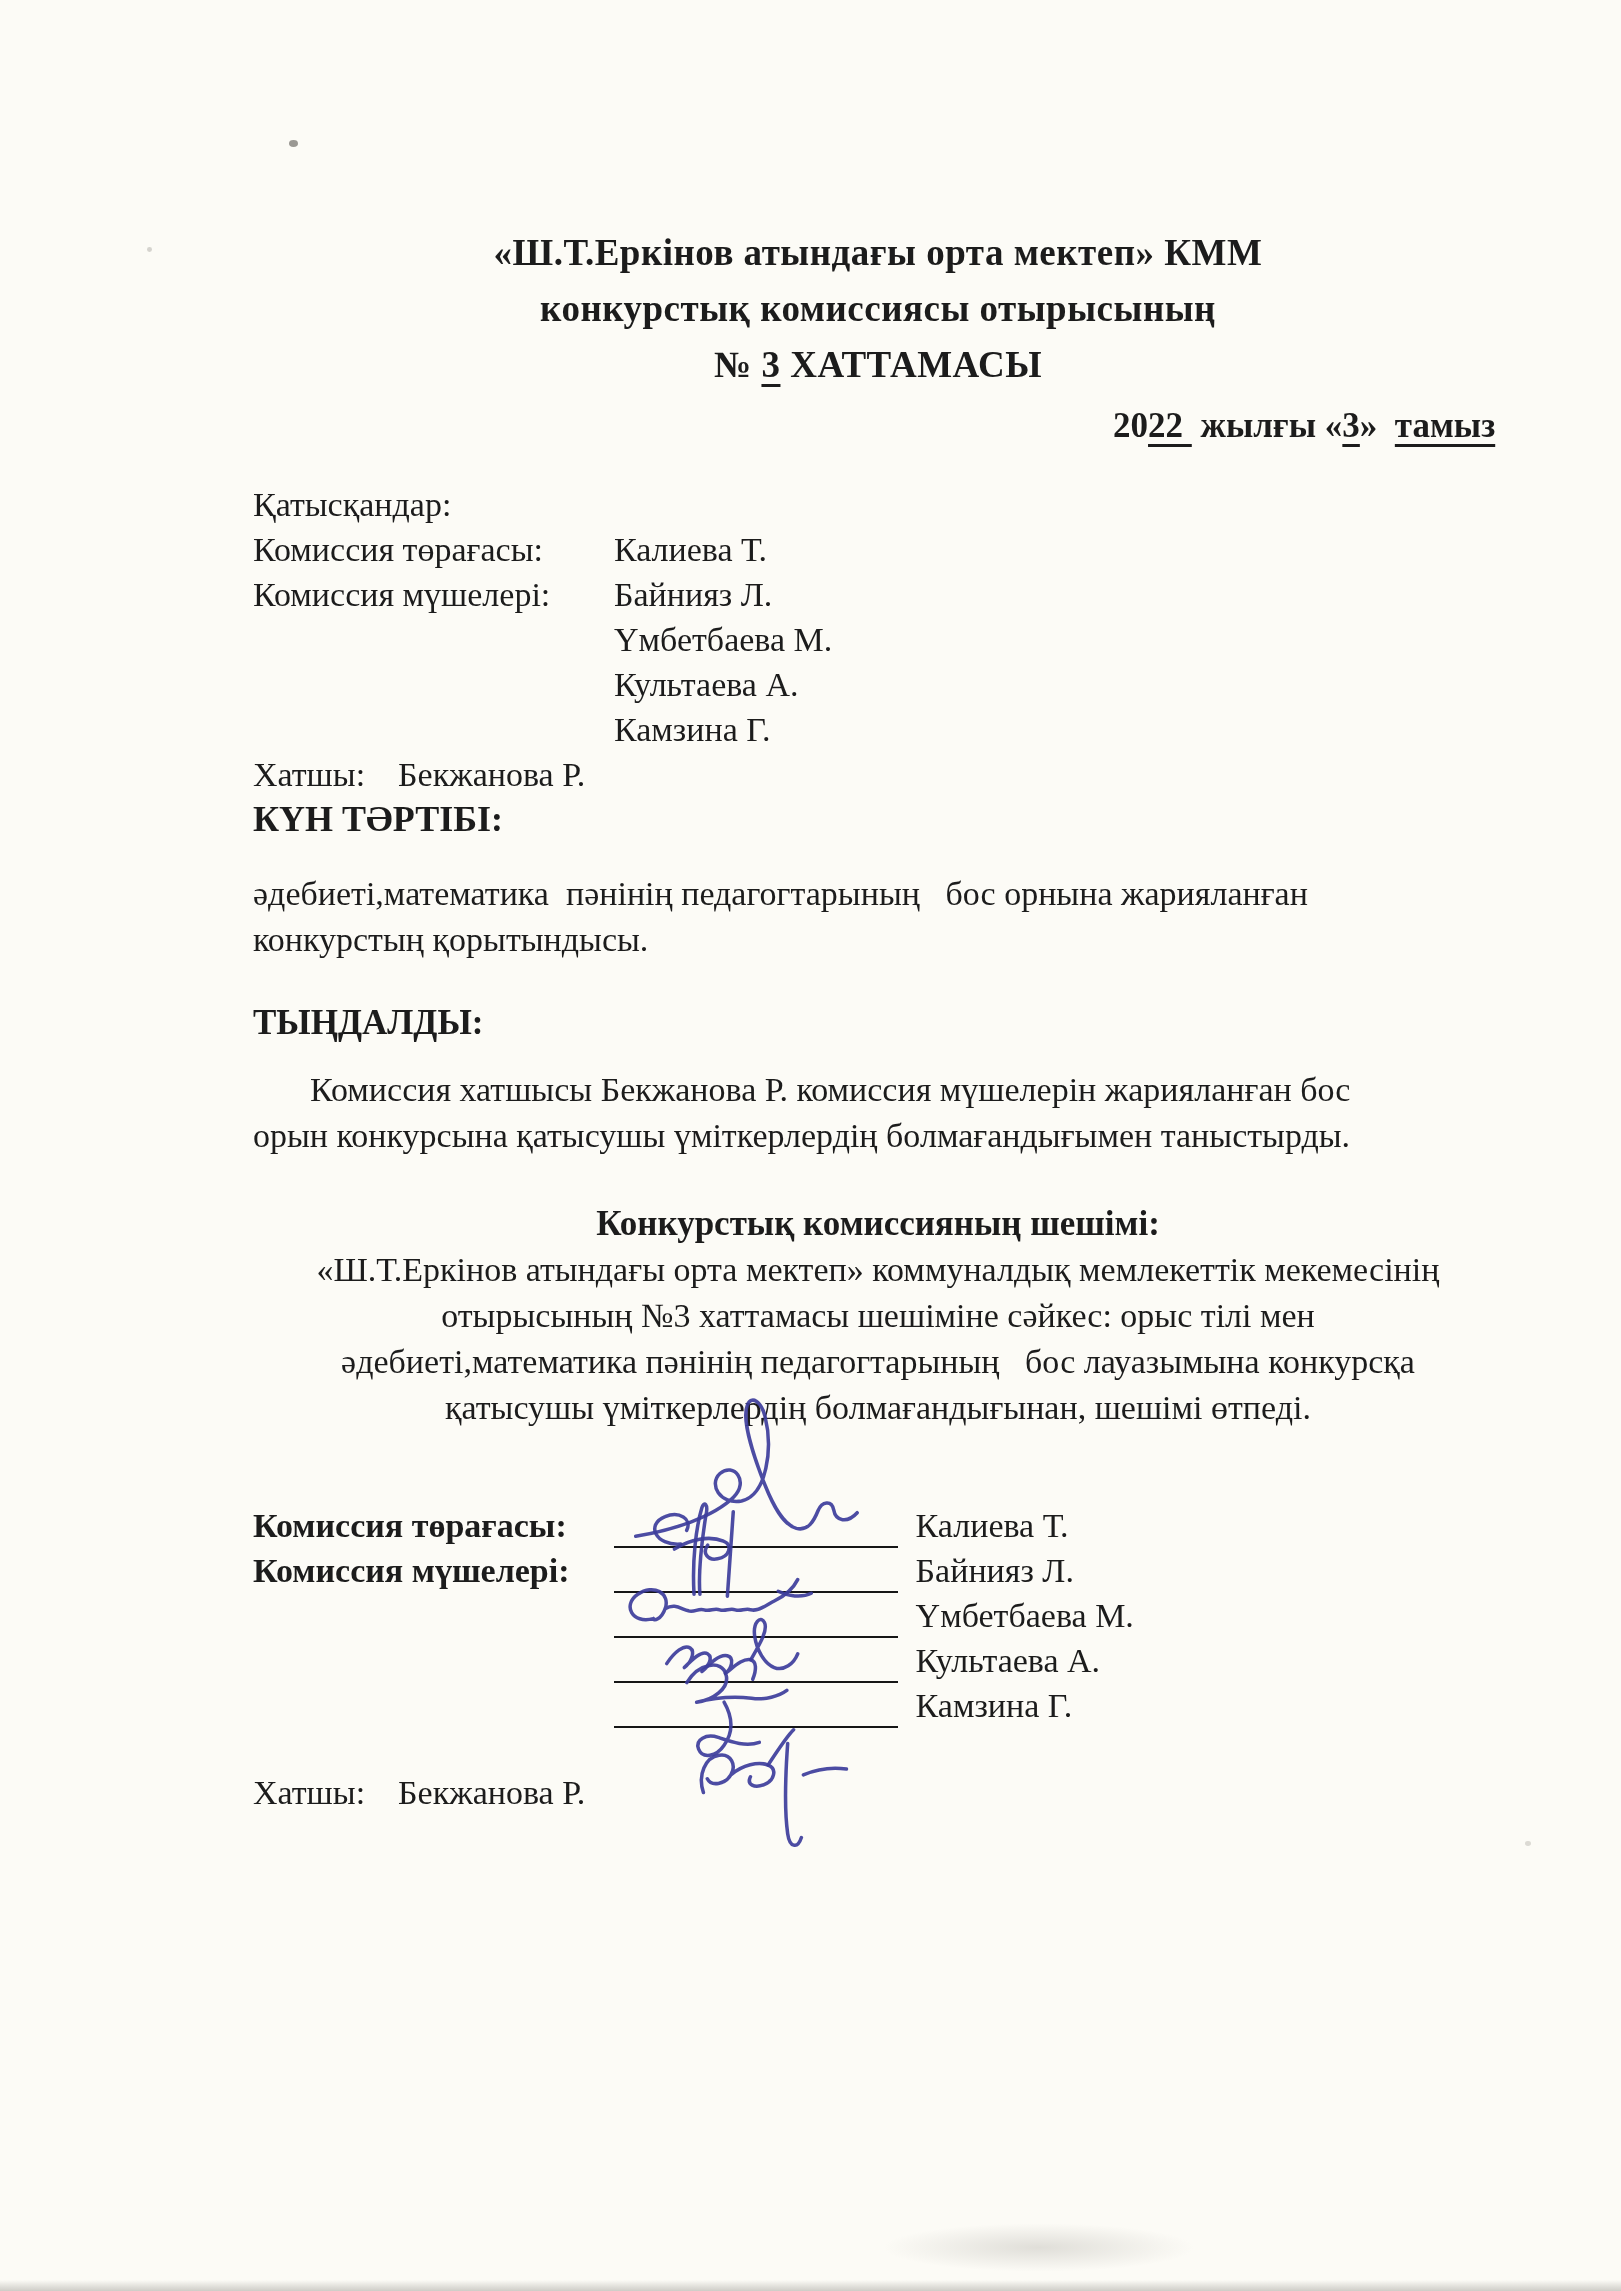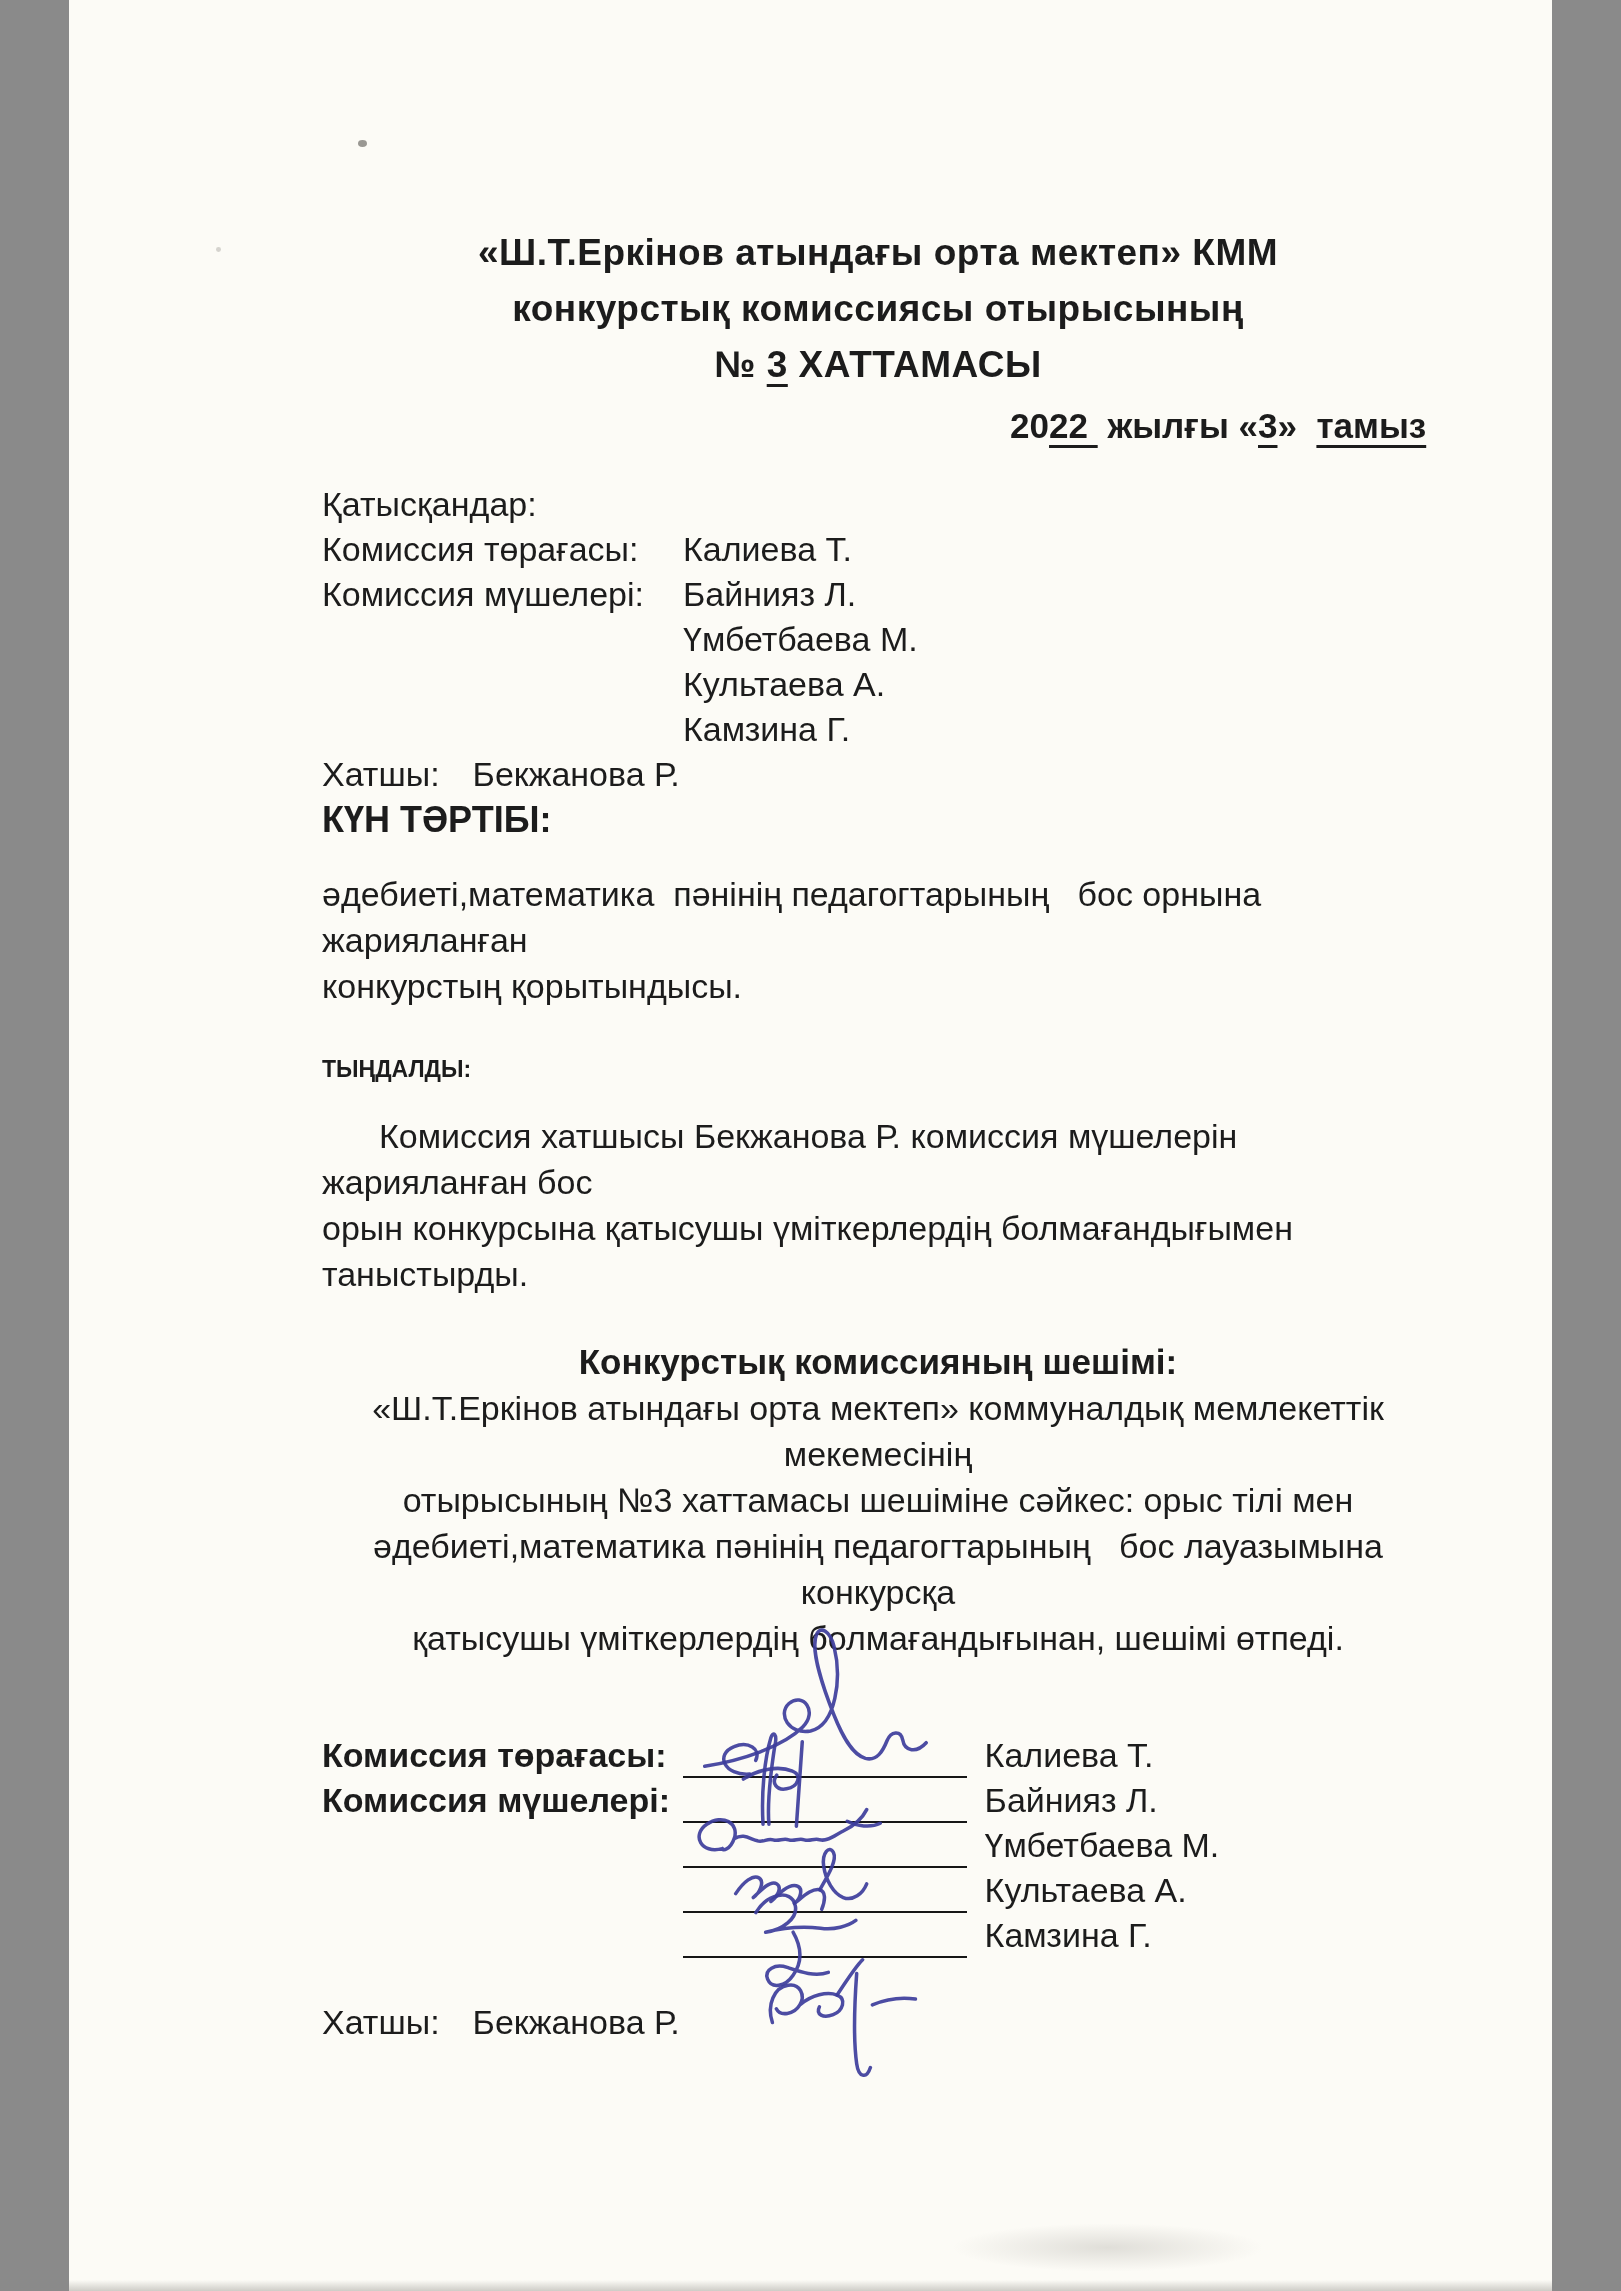--- a/index.html
+++ b/index.html
@@ -1,23 +1,23 @@
 <!DOCTYPE html>
 <html><head>
 <meta charset="utf-8">
 <style>
   html,body{margin:0;padding:0;background:#8a8a8a;}
   .page{
     position:relative;
-    width:1483px;height:2292px;
+    width:1621px;height:2292px;
     margin:0 auto;
     background:#fcfbf6;
     box-sizing:border-box;
     padding:225px 118px 0 253px;
-    font-family:Liberation Sans, sans-serif;
+    font-family:Liberation Serif, serif;
     color:#1c1c1c;
     font-size:34px;
     line-height:45px;
     overflow:hidden;
   }
   .t{white-space:pre-wrap;}
   u{text-decoration:underline;text-decoration-thickness:2.9px;text-underline-offset:6.9px;}
   
   .title-block{text-align:center;font-weight:bold;font-size:37px;line-height:56px;letter-spacing:0.5px;}
   
@@ -25,21 +25,21 @@
   
   .participants{margin-top:32px;}
   .p-row{display:grid;grid-template-columns:361px auto;height:45px;}
   .p-heading{height:45px;}
   .secretary-line{height:45px;}
   .secretary-line .name{margin-left:33px;}
   .agenda-heading{font-weight:bold;font-size:36px;height:45px;}
   
   .para1{margin-top:29px;}
   .para1 .line{line-height:46px;white-space:pre-wrap;}
-  .heard-heading{margin-top:37px;font-weight:bold;font-size:23px;line-height:46px;}
+  .heard-heading{margin-top:37px;font-weight:bold;font-size:35px;line-height:46px;}
   .heard-para{margin-top:21px;}
   .heard-para .line{line-height:46px;white-space:pre-wrap;}
   .heard-para .line.indent{text-indent:57px;}
   .decision-heading{margin-top:42px;text-align:center;font-weight:bold;font-size:35px;line-height:46px;}
   .decision-para{text-align:center;}
   .decision-para .line{line-height:46px;white-space:pre-wrap;}
   
   .sign-block{margin-top:72px;}
   .s-row{display:grid;grid-template-columns:361px 284px auto;height:45px;align-items:end;}
   .s-label{font-weight:bold;align-self:center;}

